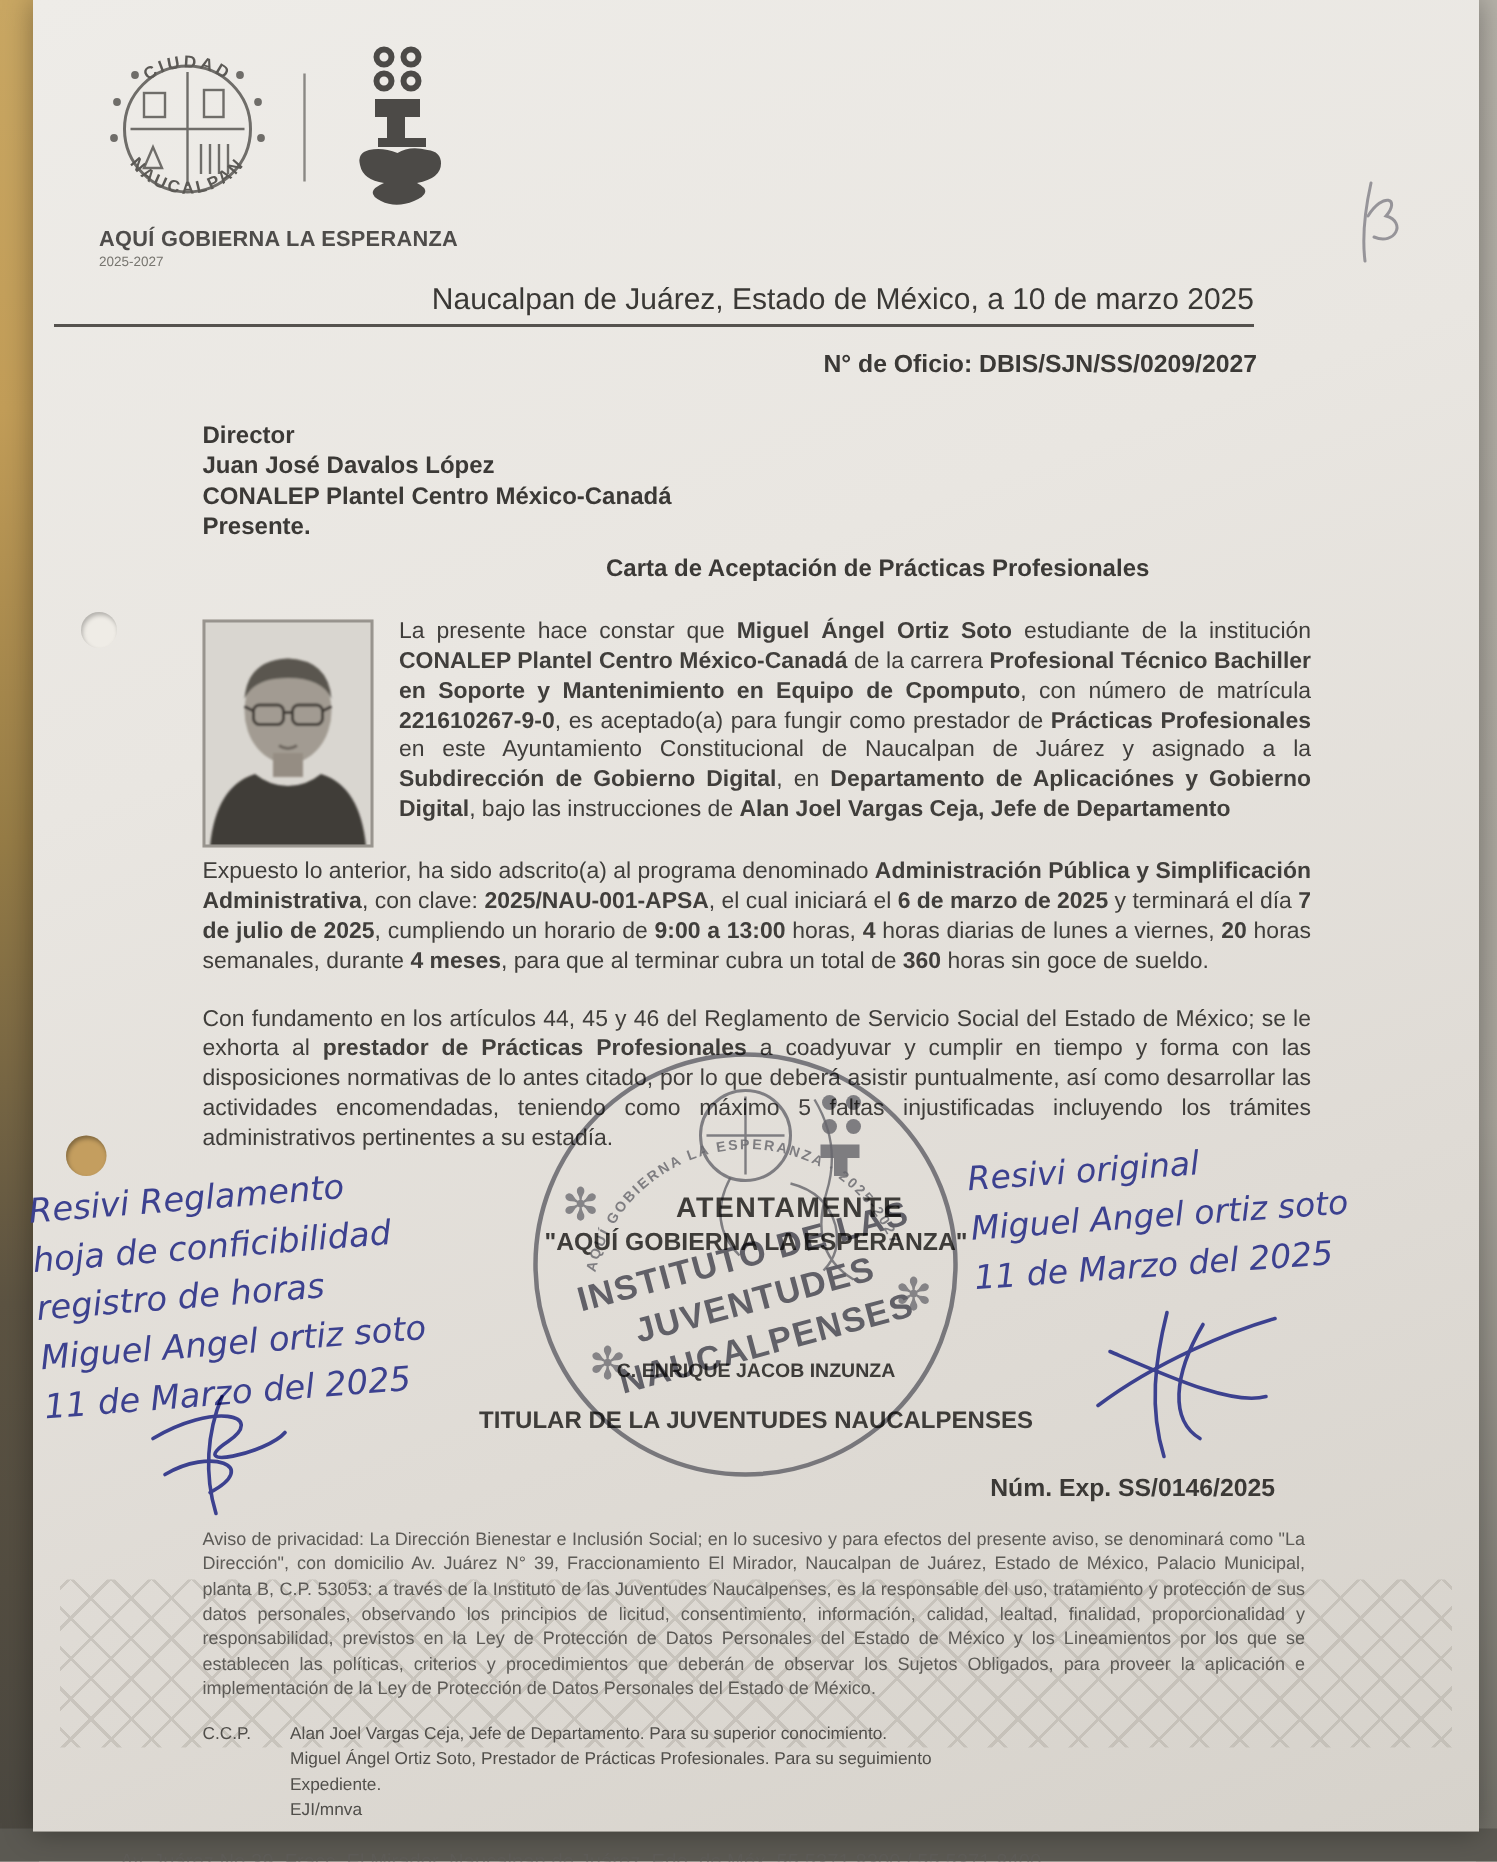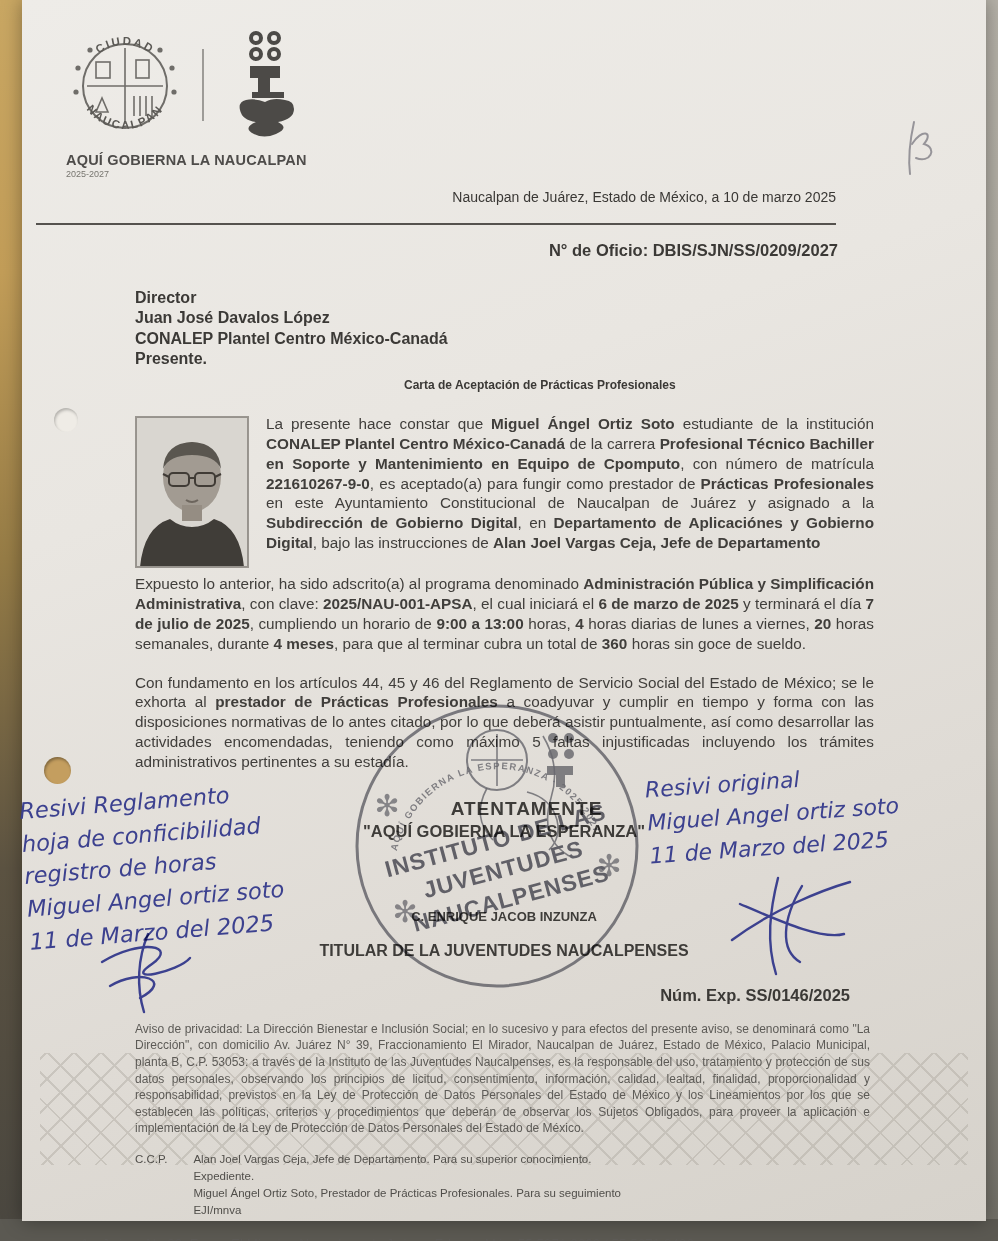--- a/index.html
+++ b/index.html
@@ -37,26 +37,26 @@
   .brand-slogan{font-weight:bold;font-size:14.5px;color:#4e4c4a;letter-spacing:.2px;margin-top:8px;}
   .brand-period{font-size:9px;color:#77756f;width:200px;margin-top:1px;}
   .head-right{width:500px;text-align:right;color:#8b8986;}
   .org-line{font-size:13.5px;line-height:1.35;}
   .dir-title{font-weight:bold;font-size:15.5px;color:#6e6c69;letter-spacing:.4px;
     margin-top:30px;text-align:center;}
   .motto{font-size:13px;line-height:1.5;margin-top:24px;color:#8b8986;}
 
   
   .dateline{margin:10px 150px 0 14px;border-bottom:2px solid #55524e;
-    text-align:right;font-size:14px;color:#3a3835;padding-bottom:18px;}
+    text-align:right;font-size:20px;color:#3a3835;padding-bottom:4px;}
   .oficio{margin:16px 148px 0 0;text-align:right;font-weight:bold;font-size:16.5px;color:#3b3936;}
 
   
   .addressee{margin:28px 0 0 113px;font-weight:bold;font-size:16px;line-height:1.28;color:#3b3936;}
-  .doc-title{margin:8px 0 0 382px;font-weight:bold;font-size:12px;color:#3b3936;}
+  .doc-title{margin:8px 0 0 382px;font-weight:bold;font-size:16px;color:#3b3936;}
 
   
   .bodytext{margin:22px 112px 0 113px;font-size:15.3px;line-height:1.30;color:#403e3b;text-align:justify;}
   .bodytext .b{font-weight:bold;}
   .p2{margin-top:21px;}
   .p3{margin-top:19px;}
   .photo{float:left;width:112px;height:150px;margin:2px 17px 6px 0;
     border:1px solid #9a9690;background:#dbd8d2;}
 
   
@@ -148,21 +148,21 @@
               <circle cx="34" cy="12" r="5"></circle>
                 <circle cx="52" cy="12" r="5"></circle>
               <circle cx="34" cy="28" r="5"></circle>
                 <circle cx="52" cy="28" r="5"></circle>
             </g>
             <path d="M28,40 h30 v12 h-10 v16 h-12 v-16 h-8 z" fill="#4c4a47"></path>
             <path d="M24,74 q-8,2 -6,10 q2,10 16,12 q-14,6 -2,12 q10,5 22,0 q14,-6 2,-12 q16,-3 16,-13 q0,-8 -9,-9 q-12,-3 -20,2 q-10,-4 -19,-2 z" fill="#4c4a47"></path>
             <rect x="30" y="66" width="32" height="6" fill="#4c4a47"></rect>
           </svg>
         </div>
-        <div class="brand-slogan">AQUÍ GOBIERNA LA NAUCALPAN</div>
+        <div class="brand-slogan">AQUÍ GOBIERNA LA ESPERANZA</div>
         <div class="brand-period">2025-2027</div>
       </div>
 
     </div>
 
     <div class="dateline">Naucalpan de Juárez, Estado de México, a 10 de marzo 2025</div>
     <div class="oficio">N° de Oficio: DBIS/SJN/SS/0209/2027</div>
 
     <div class="addressee">
         <div>Director</div>
@@ -274,22 +274,22 @@
     </div>
 
     <div class="exp-num">Núm. Exp. SS/0146/2025</div>
 
     <div class="privacy">Aviso de privacidad: La Dirección Bienestar e Inclusión Social; en lo sucesivo y para efectos del presente aviso, se denominará como "La Dirección", con domicilio Av. Juárez N° 39, Fraccionamiento El Mirador, Naucalpan de Juárez, Estado de México, Palacio Municipal, planta B, C.P. 53053: a través de la Instituto de las Juventudes Naucalpenses, es la responsable del uso, tratamiento y protección de sus datos personales, observando los principios de licitud, consentimiento, información, calidad, lealtad, finalidad, proporcionalidad y responsabilidad, previstos en la Ley de Protección de Datos Personales del Estado de México y los Lineamientos por los que se establecen las políticas, criterios y procedimientos que deberán de observar los Sujetos Obligados, para proveer la aplicación e implementación de la Ley de Protección de Datos Personales del Estado de México.</div>
 
     <div class="ccp">
       <div class="ccp-label">C.C.P.</div>
       <div>
           <div>Alan Joel Vargas Ceja, Jefe de Departamento. Para su superior conocimiento.</div>
+          <div>Miguel Ángel Ortiz Soto, Prestador de Prácticas Profesionales. Para su seguimiento</div>
           <div>Expediente.</div>
-          <div>Miguel Ángel Ortiz Soto, Prestador de Prácticas Profesionales. Para su seguimiento</div>
           <div>EJI/mnva</div>
         </div>
     </div>
 
     <div class="footer">Av. Juárez No.39, Fracc. El Mirador, Naucalpan de Juárez, Edo. de Méx. 55 5371 8300 / 55 5371 8400</div>
   </div>
 
   <div class="hole hole1"></div>
   <div class="hole hole2"></div>
 

